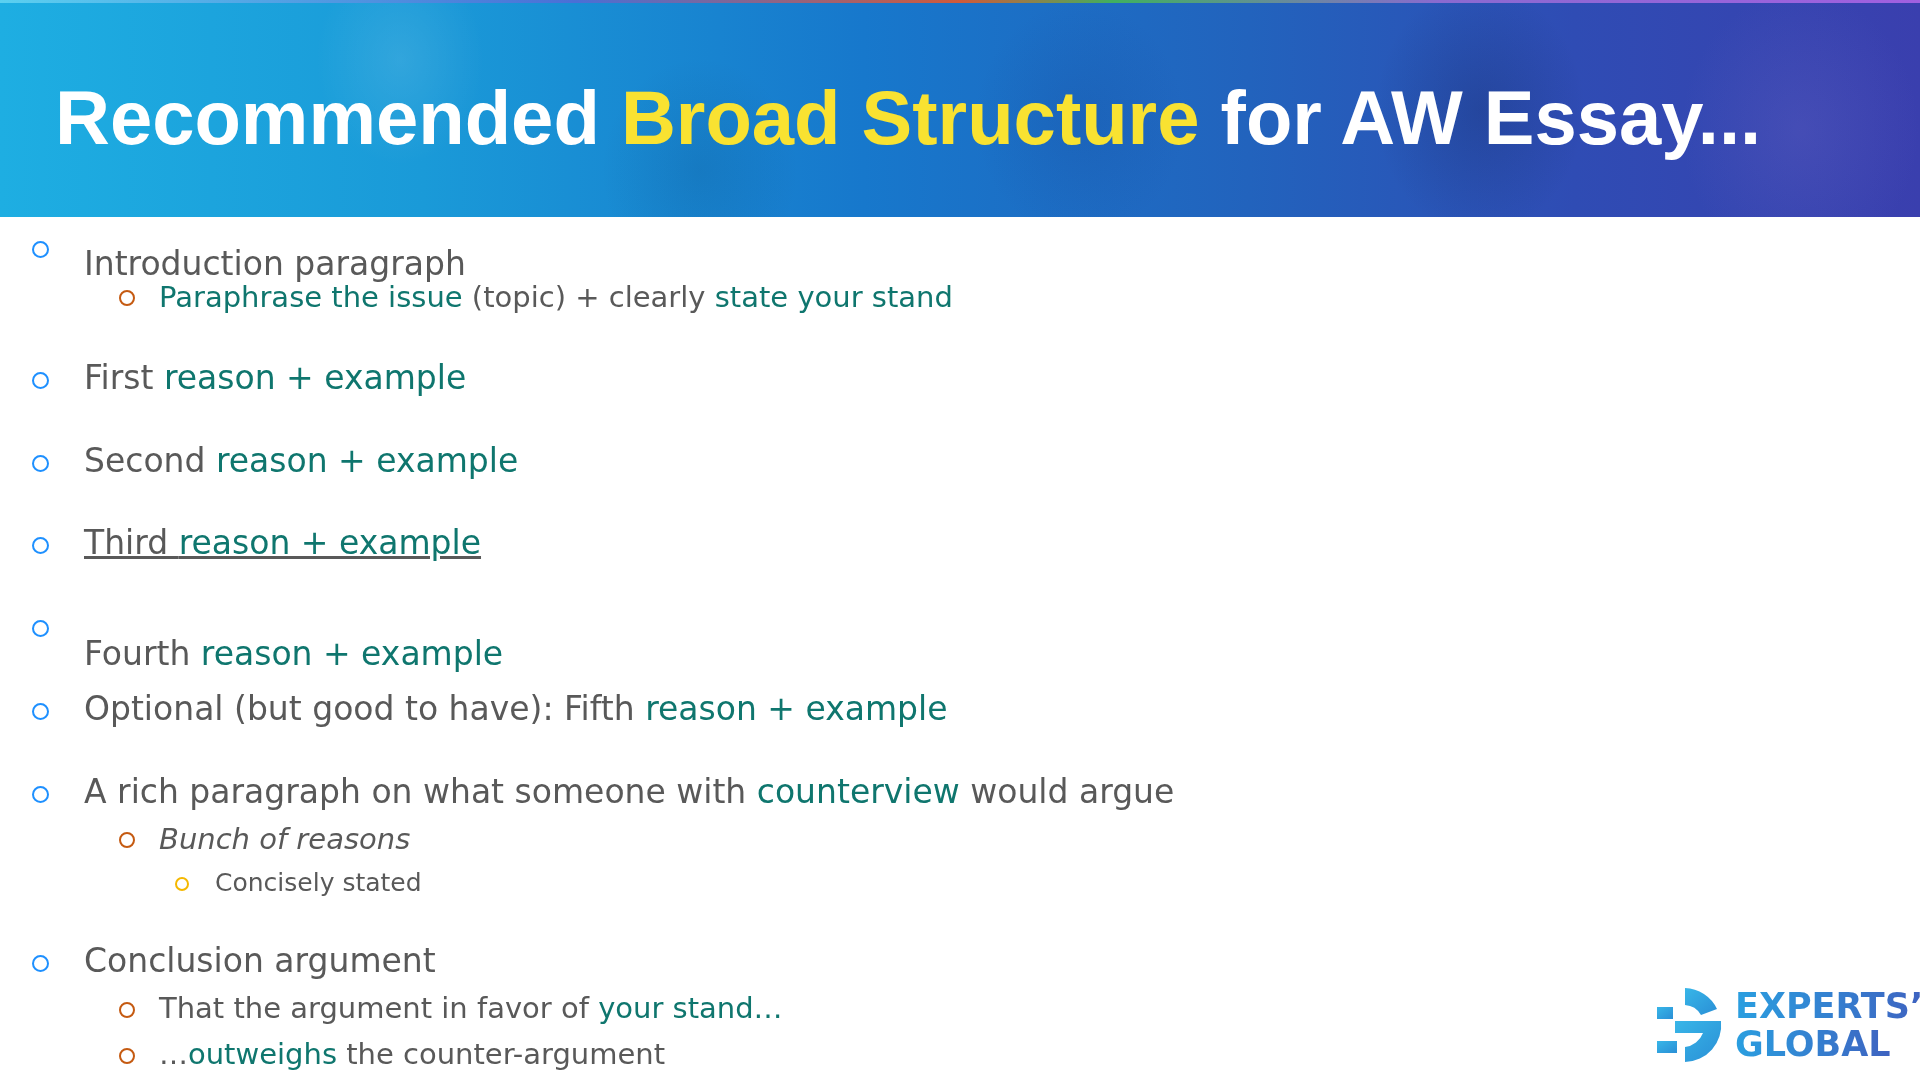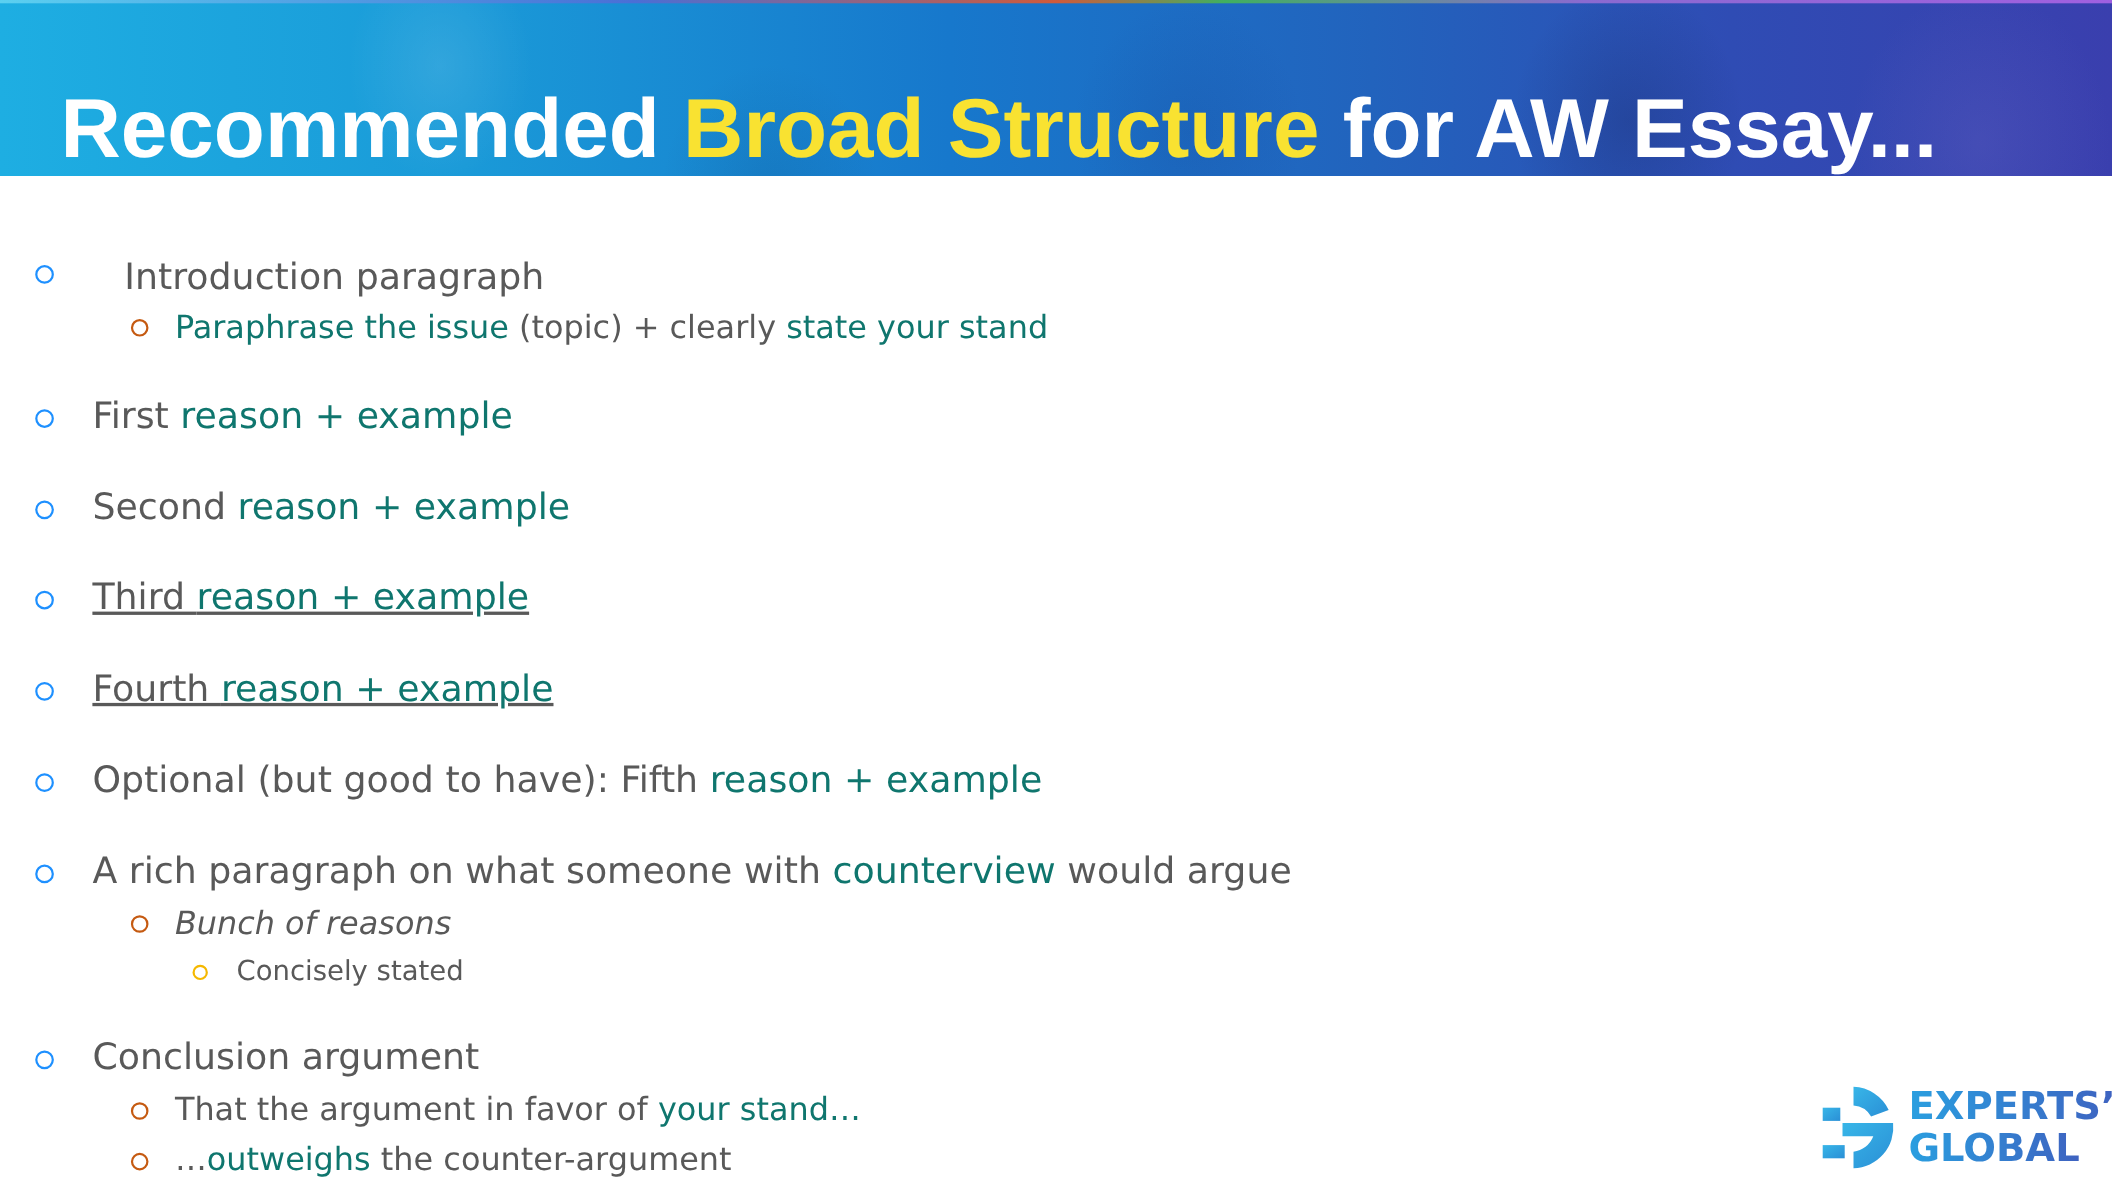--- a/index.html
+++ b/index.html
@@ -2,21 +2,21 @@
 <html><head>
 <meta charset="utf-8">
 <style>
   html, body { margin: 0; padding: 0; }
   body {
     width: 1920px; height: 1080px; overflow: hidden; position: relative;
     background: #ffffff;
     font-family: "DejaVu Sans", "Liberation Sans", sans-serif;
   }
   .header {
-    position: absolute; left: 0; top: 0; width: 1920px; height: 160px;
+    position: absolute; left: 0; top: 0; width: 1920px; height: 217px;
     background:
       radial-gradient(ellipse 120px 150px at 400px 60px, rgba(255,255,255,0.10), transparent 70%),
       radial-gradient(ellipse 150px 170px at 1080px 120px, rgba(20,60,140,0.18), transparent 70%),
       radial-gradient(ellipse 150px 180px at 1480px 110px, rgba(10,20,60,0.20), transparent 70%),
       radial-gradient(ellipse 170px 200px at 1800px 130px, rgba(120,110,200,0.22), transparent 70%),
       radial-gradient(ellipse 140px 160px at 700px 170px, rgba(10,60,110,0.15), transparent 70%),
       linear-gradient(90deg, #1eaee2 0%, #1a9ad8 22%, #1778cc 45%, #2263bd 65%, #2f4cb4 82%, #3a3fae 100%);
   }
   .header-topstrip {
     position: absolute; left: 0; top: 0; width: 1920px; height: 3px;
@@ -53,21 +53,21 @@
 </style>
 </head>
 <body>
 
 <div class="header">
   <div class="header-topstrip"></div>
   <div class="title"><span>Recommended </span><span class="hl">Broad Structure</span><span> for AW Essay...</span></div>
 </div>
 
 <span class="bullet b1" style="left:32px; top:241px;"></span>
-<div class="row l1" style="top:230px;margin-left:29px;">
+<div class="row l1" style="top:242px;">
   <span>Introduction paragraph</span>
 </div>
 
 <span class="bullet b2" style="left:119px; top:290px;"></span>
 <div class="row l2" style="top:277px;">
   <span class="g">Paraphrase the issue</span><span> (topic) + clearly </span><span class="g">state your stand</span>
 </div>
 
 <span class="bullet b1" style="left:32px; top:372px;"></span>
 <div class="row l1" style="top:356px;">
@@ -78,21 +78,21 @@
 <div class="row l1" style="top:439px;">
   <span>Second </span><span class="g">reason + example</span>
 </div>
 
 <span class="bullet b1" style="left:32px; top:537px;"></span>
 <div class="row l1" style="top:521px;text-decoration:underline;">
   <span>Third </span><span class="g">reason + example</span>
 </div>
 
 <span class="bullet b1" style="left:32px; top:620px;"></span>
-<div class="row l1" style="top:604px;text-decoration:underline;">
+<div class="row l1" style="top:632px;">
   <span>Fourth </span><span class="g">reason + example</span>
 </div>
 
 <span class="bullet b1" style="left:32px; top:703px;"></span>
 <div class="row l1" style="top:687px;">
   <span>Optional (but good to have): Fifth </span><span class="g">reason + example</span>
 </div>
 
 <span class="bullet b1" style="left:32px; top:786px;"></span>
 <div class="row l1" style="top:770px;">

